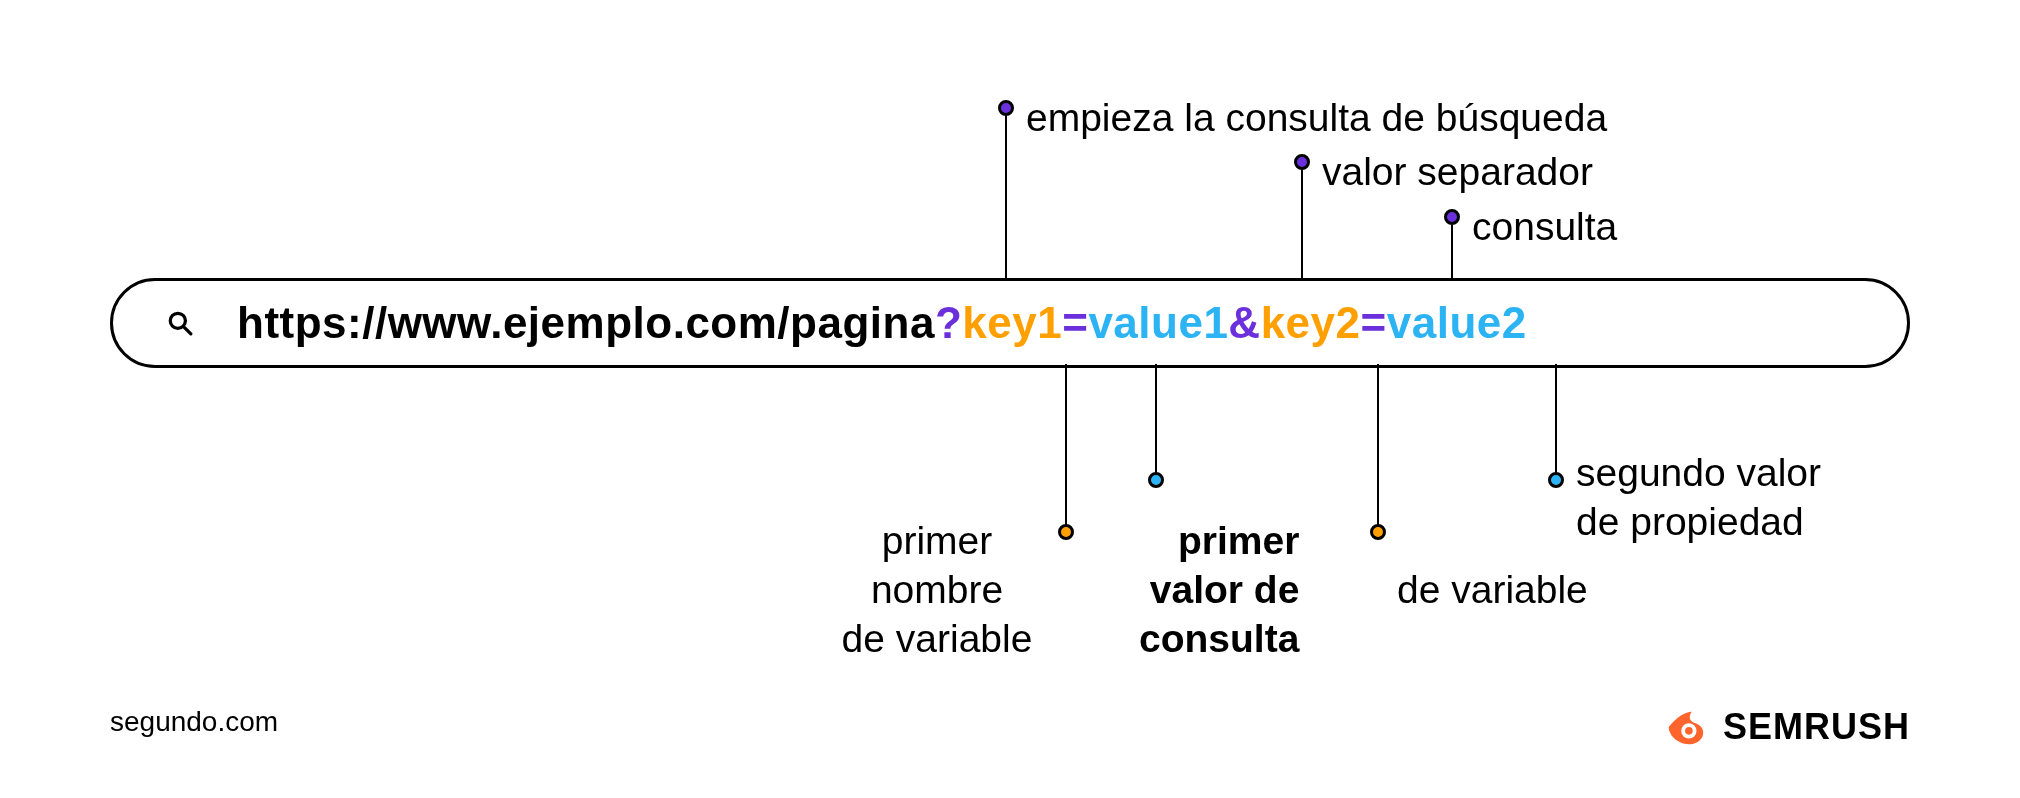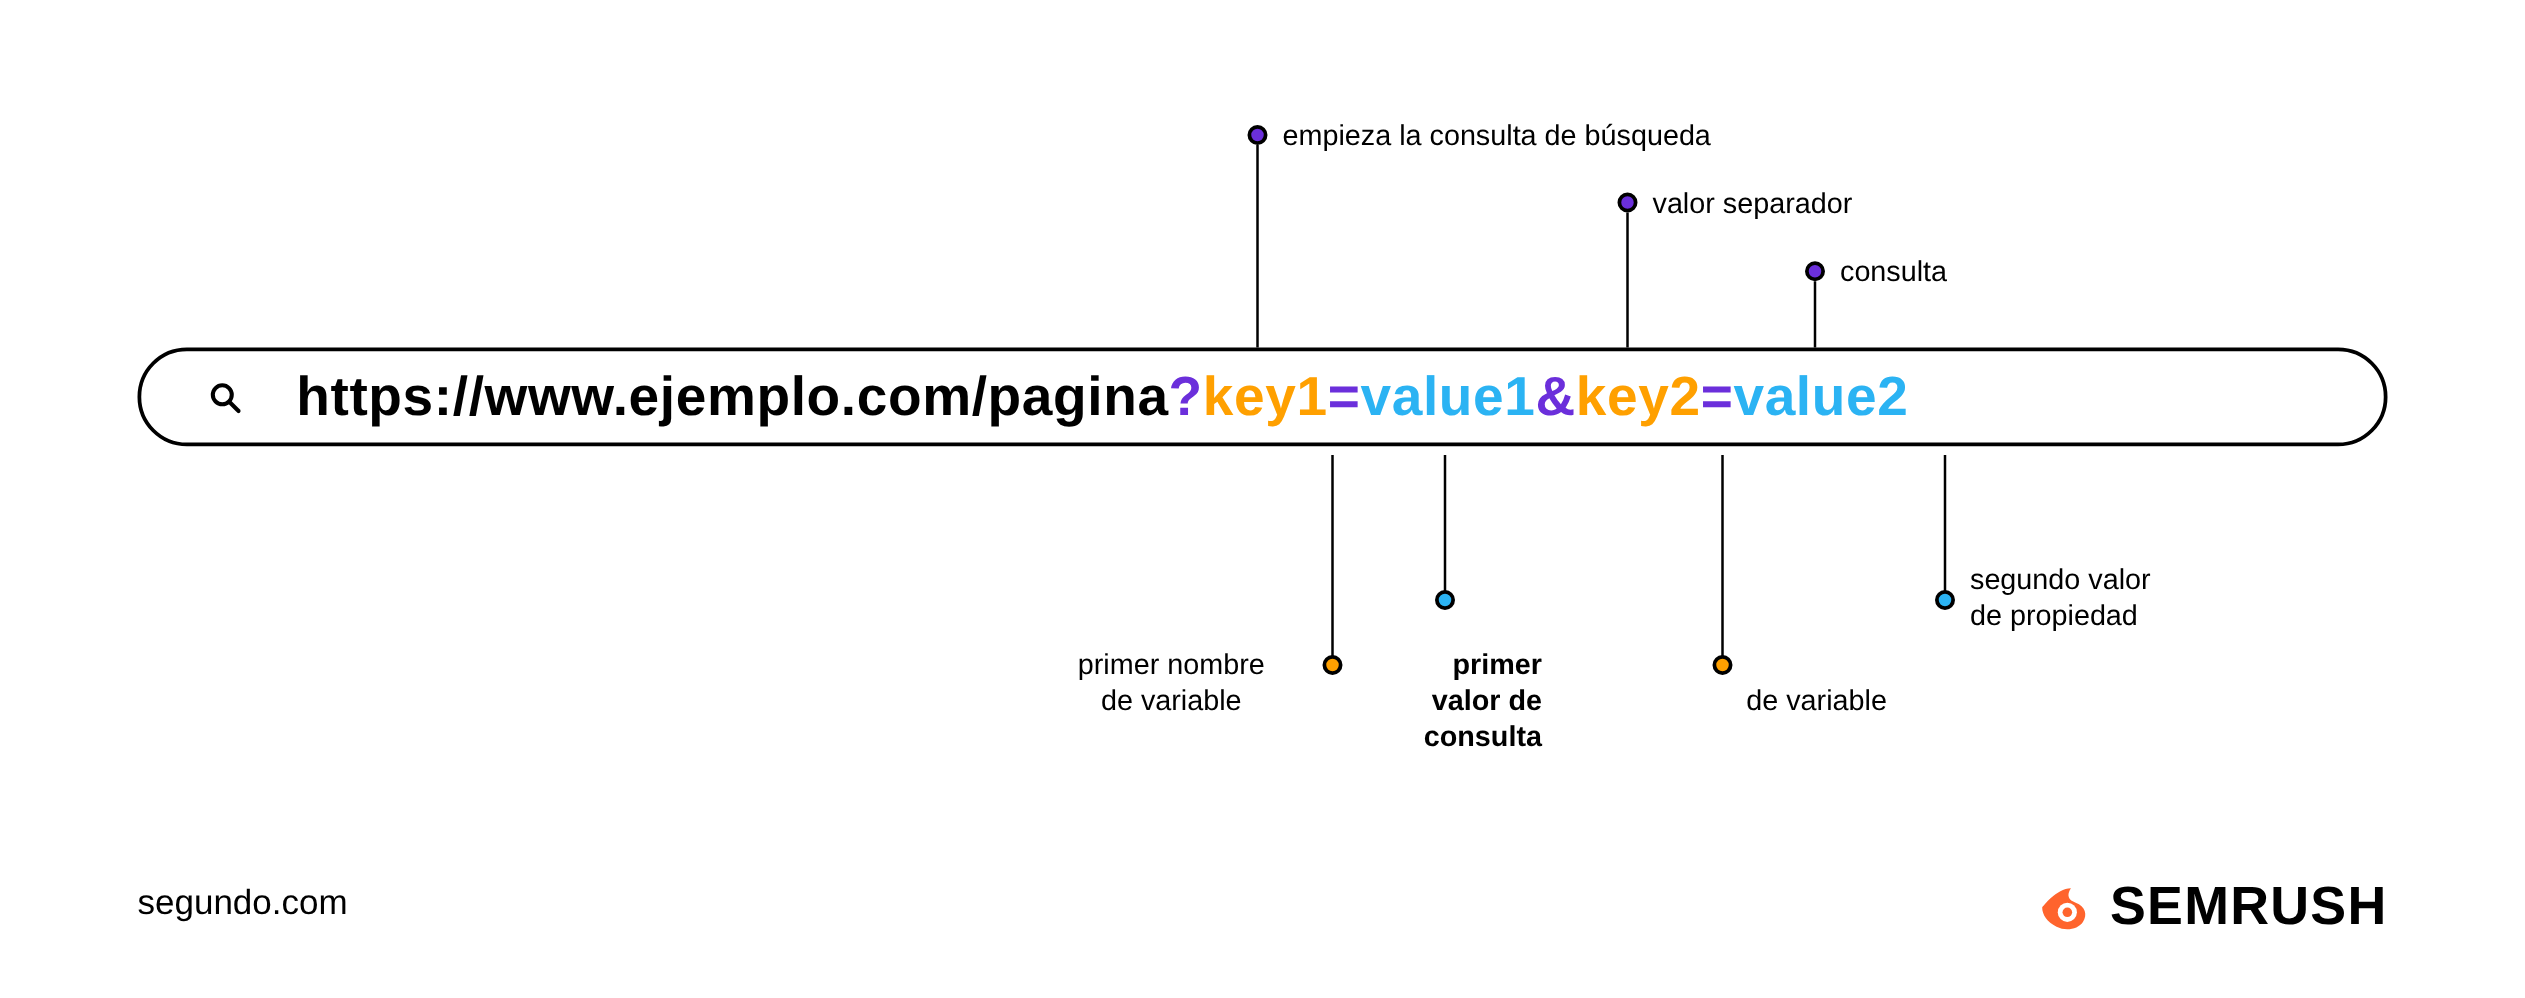--- a/index.html
+++ b/index.html
@@ -14,21 +14,21 @@
   }
   .stage {
     position: absolute;
     inset: 0;
   }
   .urlbar {
     position: absolute;
     left: 110px;
     top: 278px;
     width: 1800px;
-    height: 79px;
+    height: 90px;
     border: 3px solid #000;
     border-radius: 60px;
     box-sizing: border-box;
     display: flex;
     align-items: center;
     padding-left: 54px;
   }
   .search-icon {
     width: 26px;
     height: 26px;
@@ -44,21 +44,21 @@
     color: #000;
   }
   .url span { display: inline; }
   .c-black  { color: #000000; }
   .c-purple { color: #6B2FDB; }
   .c-orange { color: #FFA000; }
   .c-blue   { color: #2BB3F3; }
 
   .ann {
     position: absolute;
-    font-size: 23px;
+    font-size: 39px;
     color: #000;
     line-height: 1.25;
   }
   .dot {
     position: absolute;
     width: 16px;
     height: 16px;
     border: 3px solid #000;
     border-radius: 50%;
     box-sizing: border-box;
@@ -84,21 +84,21 @@
   }
   .footer-right {
     position: absolute;
     right: 110px;
     bottom: 48px;
     display: flex;
     align-items: center;
     gap: 14px;
   }
   .semrush-word {
-    font-size: 43px;
+    font-size: 36px;
     font-weight: 800;
     letter-spacing: 1px;
     color: #000;
   }
   .semrush-fire {
     width: 46px;
     height: 46px;
   }
 </style>
 </head>

